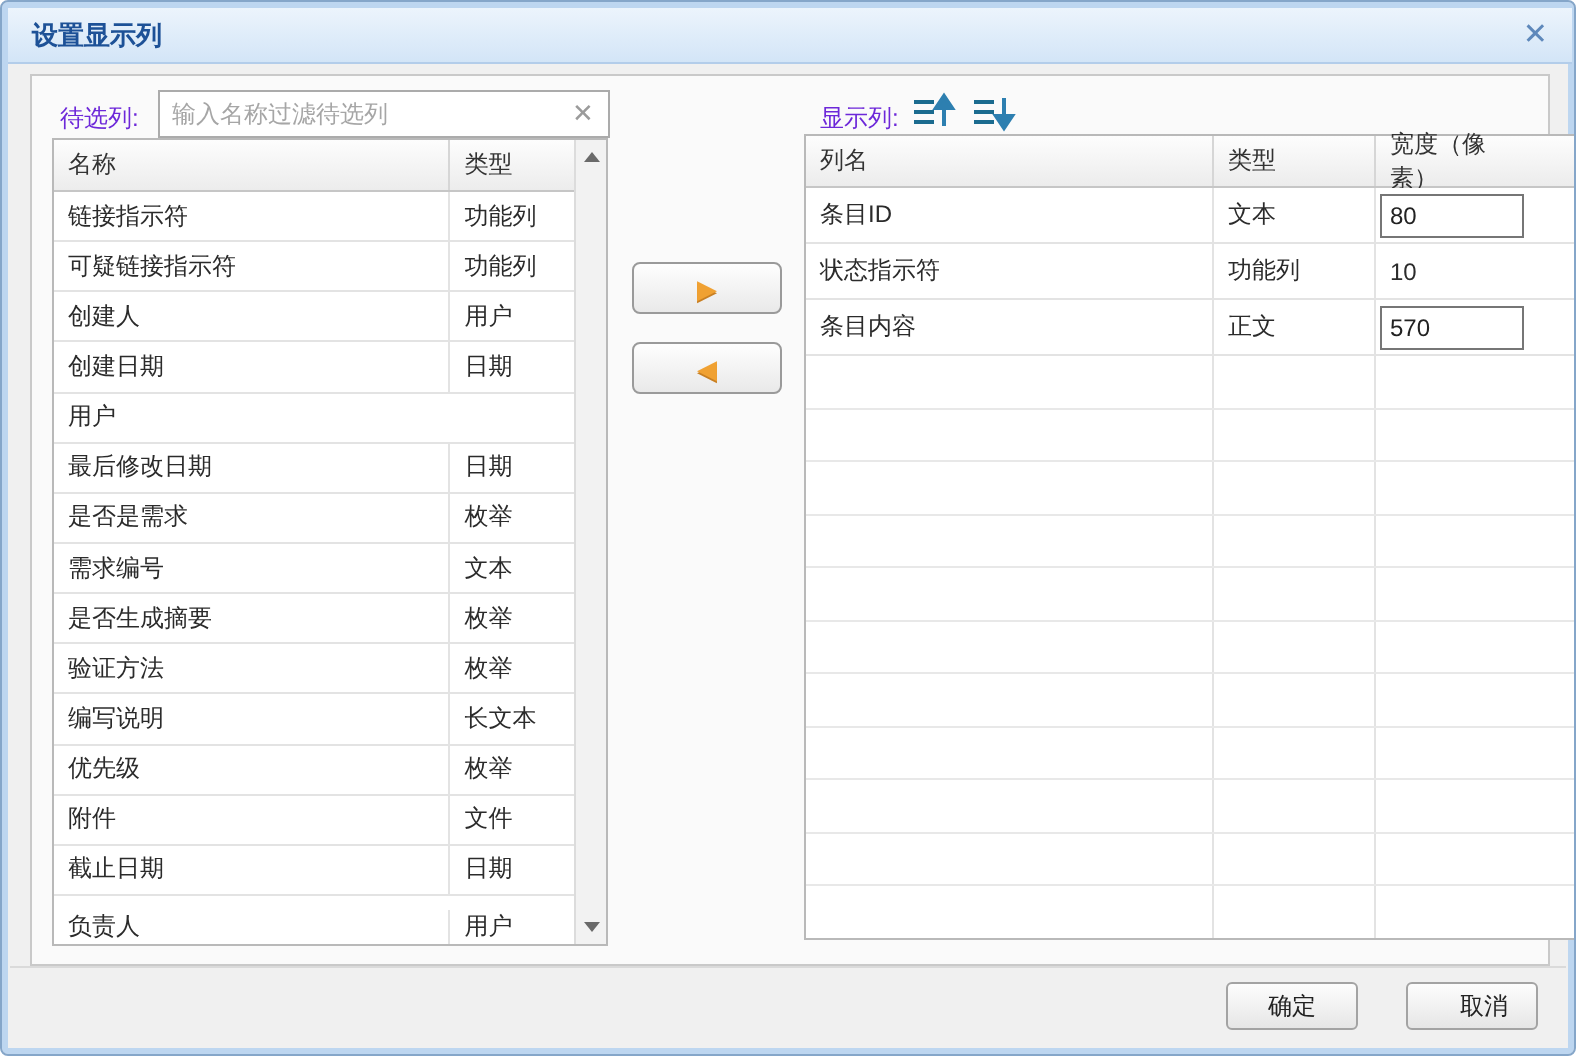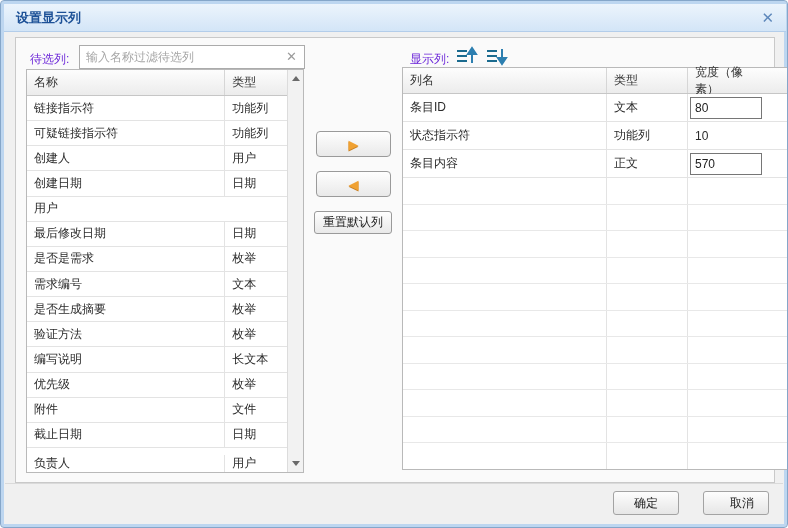--- a/index.html
+++ b/index.html
@@ -301,18 +301,17 @@
         </div>
     </div>
   </div>
 
   <div class="mid-btn" id="btn-right">
     <span class="arrow-glyph">▶</span>
   </div>
   <div class="mid-btn" id="btn-left">
     <span class="arrow-glyph">◀</span>
   </div>
-  <div class="mid-btn" id="btn-reset">重置默认列</div>
 
   <div class="footer-line"></div>
   <div class="foot-btn" id="btn-ok">确定</div>
   <div class="foot-btn" id="btn-cancel">取消</div>
 </div>
 
 </body></html>

